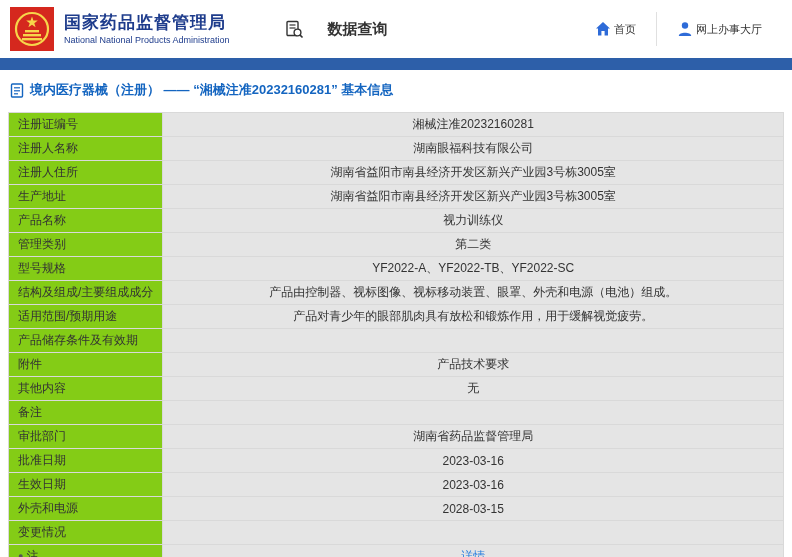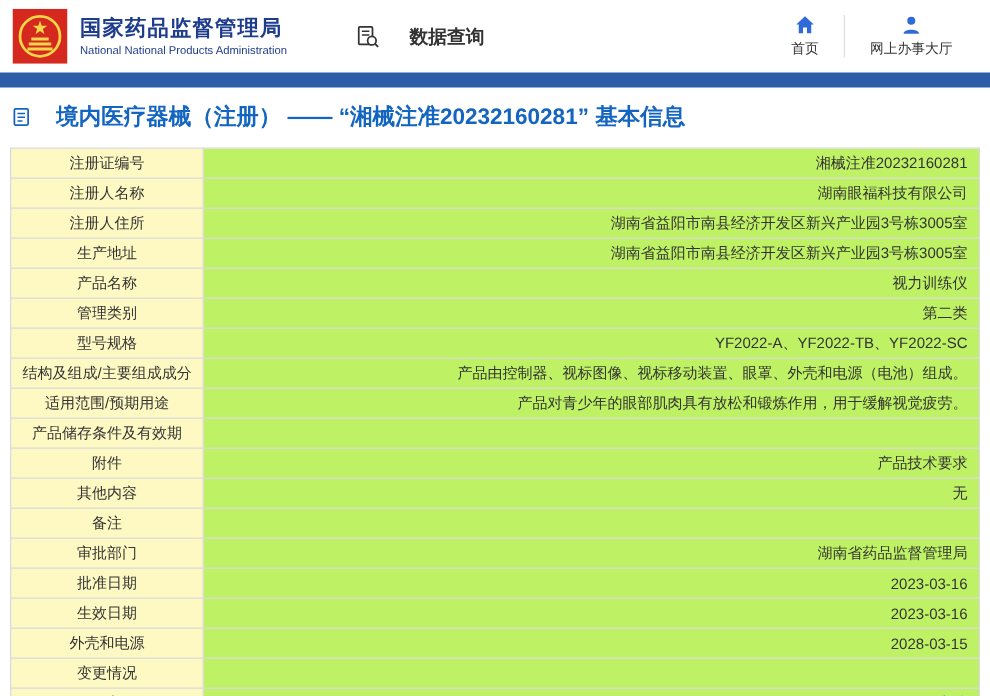--- a/index.html
+++ b/index.html
@@ -21,51 +21,51 @@
   .org-cn { font-size: 17px; font-weight: bold; color: #1e3c8c; letter-spacing: 1px; }
   .org-en { font-size: 9px; color: #1e3c8c; margin-top: 2px; }
   .data-query {
     margin-left: 55px;
     display: flex; align-items: center; gap: 24px;
     font-size: 15px; font-weight: bold; color: #333;
     cursor: pointer;
   }
   .right-nav { margin-left: auto; display: flex; align-items: stretch; }
   .nav-item {
-    display: flex; flex-direction: column; align-items: center; justify-content: center;
+    display: flex; flex-direction: row; align-items: center; justify-content: center;
     padding: 0 20px; font-size: 11px; color: #333; gap: 3px; cursor: pointer;
   }
   .nav-divider { width: 1px; background: #e0e0e0; height: 34px; align-self: center; }
   
   .blue-bar { height: 12px; background: #2d5fa9; }
   
   .breadcrumb {
-    display: flex; align-items: center; gap: 21px;
+    display: flex; align-items: center; gap: 6px;
     padding: 11px 10px 9px 10px;
-    font-size: 18px; font-weight: bold; color: #1465c0;
+    font-size: 13px; font-weight: bold; color: #1465c0;
   }
   
   .info-table {
     width: 776px; margin: 4px 8px 0 8px;
     border-collapse: collapse;
     font-size: 12px;
   }
   .info-table td {
     border: 1px solid #d9d9d9;
     padding: 3px 9px;
     height: 23px;
   }
   .label-cell {
     width: 148px;
-    background: #fef9c3;
-    text-align: center;
+    background: #84cc16;
+    text-align: left;
     color: #333;
     white-space: nowrap;
   }
-  .value-cell { background: #bef264; text-align: right; color: #333; }
+  .value-cell { background: #e5e5e5; text-align: center; color: #333; }
   .value-cell a { color: #2a7fde; text-decoration: none; }
   .note-icon { font-size: 9px; color: #555; margin-right: 3px; vertical-align: 1px; }
 </style>
 </head>
 <body>
 
 <div class="header">
   <svg class="emblem" viewBox="0 0 44 44">
     <rect width="44" height="44" fill="#d5281e"></rect>
     <circle cx="22" cy="22" r="16" fill="none" stroke="#f7d64a" stroke-width="2.2"></circle>

